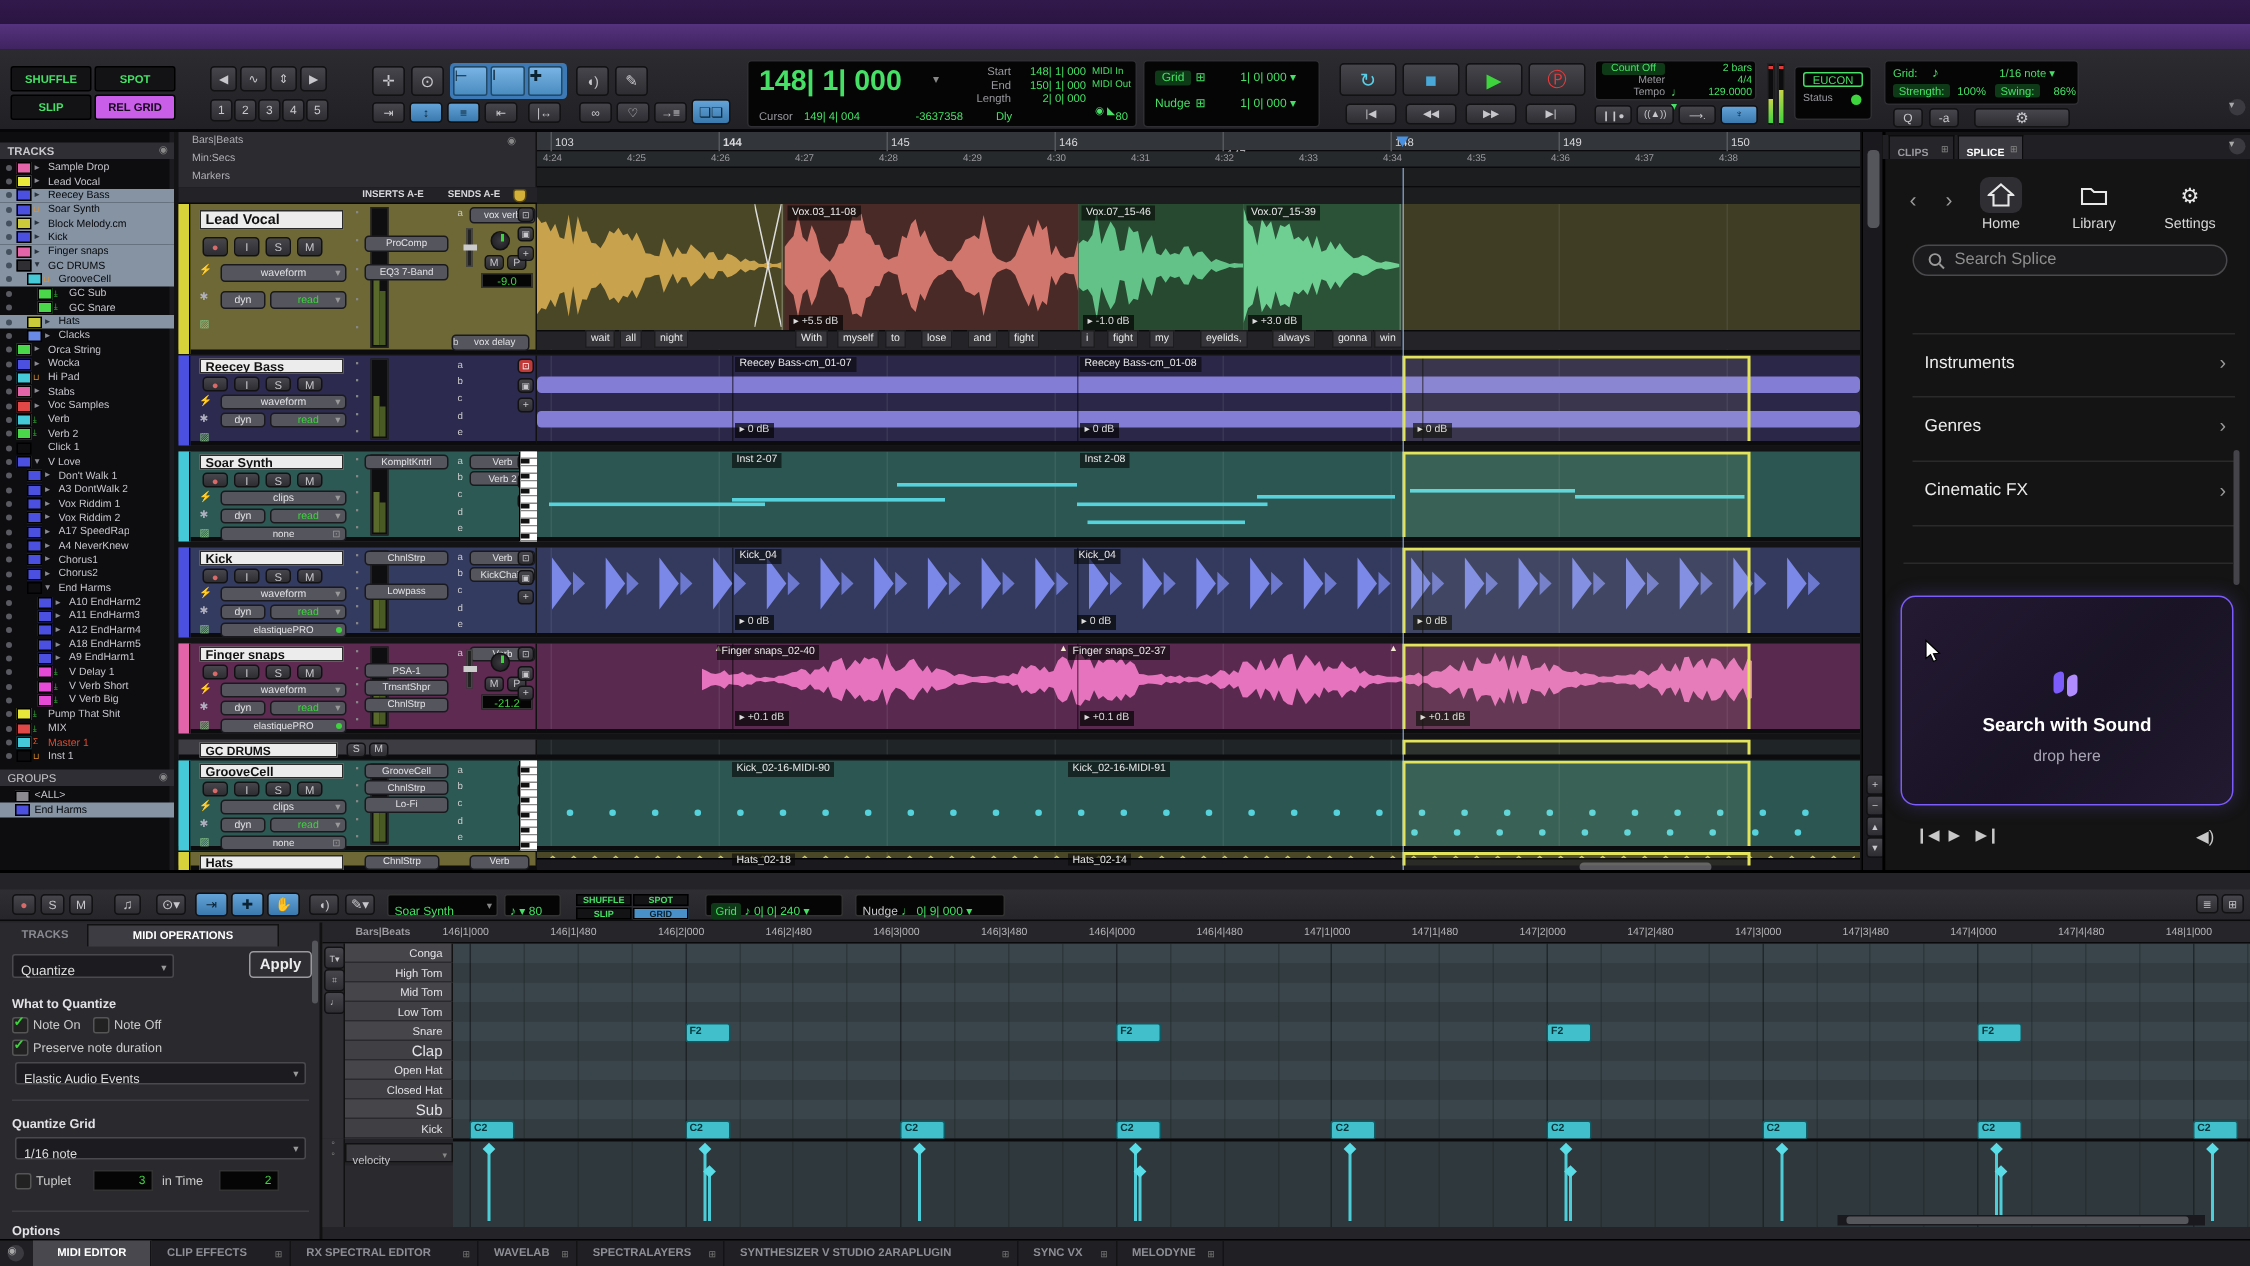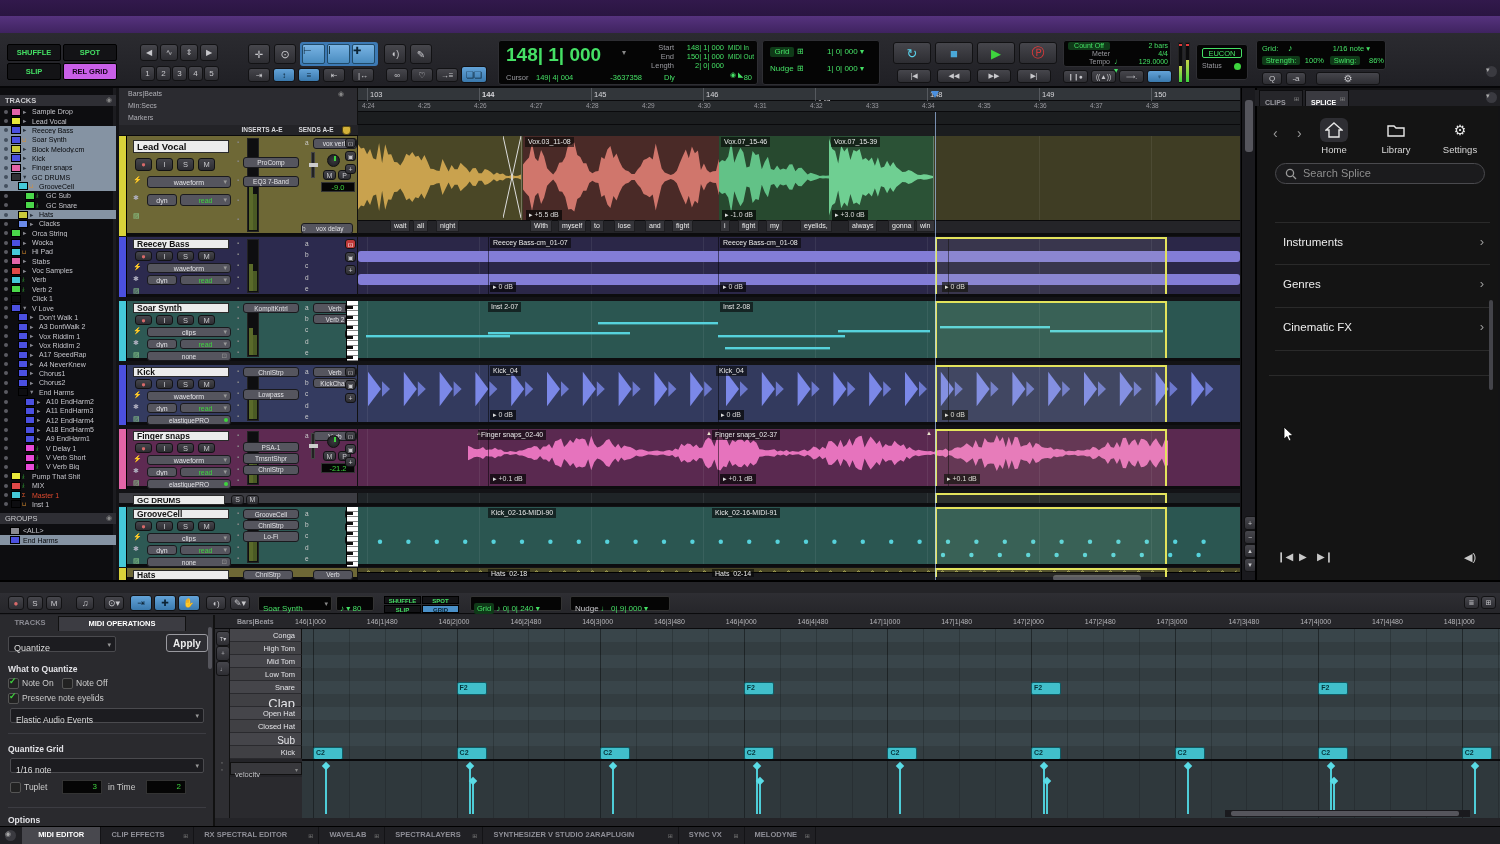--- a/index.html
+++ b/index.html
@@ -1577,20 +1577,28 @@
     <div class="a " style="left:1275px;top:265px;width:215px;height:43px;border-bottom:1px solid #2a2a2a;">
       <span style="position:absolute;left:8px;top:13px;font-size:11.5px;color:#ececec">Genres</span>
       <span style="position:absolute;right:6px;top:11px;color:#9a9a9a;font-size:13px">›</span>
     </div>
     <div class="a " style="left:1275px;top:308px;width:215px;height:43px;border-bottom:1px solid #2a2a2a;">
       <span style="position:absolute;left:8px;top:13px;font-size:11.5px;color:#ececec">Cinematic FX</span>
       <span style="position:absolute;right:6px;top:11px;color:#9a9a9a;font-size:13px">›</span>
     </div>
     <div class="a " style="left:1489px;top:300px;width:4px;height:90px;background:#44444a;border-radius:2px;"></div>
     <div class="a " style="left:1269px;top:375px;width:220px;height:1px;background:#2a2a2a;"></div>
+    <div class="a " style="left:1267px;top:397px;width:222px;height:140px;background:linear-gradient(135deg,#241a33,#191325 55%,#221a30);border:1.5px solid #7c5cfa;border-radius:10px;box-shadow:0 0 12px rgba(124,92,250,.25);">
+      <div style="position:absolute;left:50%;top:48px;transform:translateX(-50%);width:20px;height:20px">
+       <div style="position:absolute;left:1px;top:2px;width:7px;height:14px;background:#7c5cfa;border-radius:3px;transform:skewY(-18deg)"></div>
+       <div style="position:absolute;left:10px;top:4px;width:7px;height:14px;background:#b18cff;border-radius:3px;transform:skewY(-18deg)"></div>
+     </div>
+     <div style="position:absolute;left:0;right:0;top:78px;text-align:center;font-size:12.5px;font-weight:bold;color:#fff">Search with Sound</div>
+     <div style="position:absolute;left:0;right:0;top:100px;text-align:center;font-size:10.5px;color:#a8a4b4">drop here</div>
+    </div>
     <div class="a " style="left:1283px;top:426px;width:12px;height:16px;z-index:99;"><svg width="12" height="16">
         <path d="M1 1 L1 13 L4 10.5 L6 15 L8 14 L6 9.8 L10 9.5 Z" fill="#fff" stroke="#000" stroke-width="0.8"></path>
       </svg></div>
     <div class="a " style="left:1277px;top:551px;width:18px;height:16px;color:#c8c8c8;font-size:10px;">❙◀</div>
     <div class="a " style="left:1299px;top:551px;width:18px;height:16px;color:#c8c8c8;font-size:10px;">▶</div>
     <div class="a " style="left:1317px;top:551px;width:18px;height:16px;color:#c8c8c8;font-size:10px;">▶❙</div>
     <div class="a " style="left:1464px;top:551px;width:20px;height:16px;color:#c8c8c8;font-size:11px;">◀)</div>
     <div class="a " style="left:0px;top:580px;width:1500px;height:246px;background:#242428;border-top:2px solid #000;"></div>
     <div class="a " style="left:0px;top:593px;width:1500px;height:21px;background:linear-gradient(#2e2e33,#26262a);border-bottom:1px solid #0a0a0c;"></div>
     <div class="a btn" style="left:8px;top:596px;width:16px;height:14px;font-size:8px;">
@@ -1664,21 +1672,21 @@
       <span style="position:absolute;left:14px;top:0;font-size:8.5px;color:#ccc">Note On</span>
     </div>
     <div class="a " style="left:62px;top:678px;width:70px;height:11px;">
       <span style="position:absolute;left:0px;top:0px;width:9px;height:9px;background:#222;border:1px solid #555;border-radius:2px;"></span>
       <span style="position:absolute;left:14px;top:0;font-size:8.5px;color:#ccc">Note Off</span>
     </div>
     <div class="a " style="left:8px;top:693px;width:150px;height:11px;">
       <span style="position:absolute;left:0px;top:0px;width:9px;height:9px;background:#222;border:1px solid #555;border-radius:2px;">
         <span style="position:absolute;left:0px;top:-3px;color:#3ed43e;font-size:9px;font-weight:bold">✓</span>
       </span>
-      <span style="position:absolute;left:14px;top:0;font-size:8.5px;color:#ccc">Preserve note eyelids</span>
+      <span style="position:absolute;left:14px;top:0;font-size:8.5px;color:#ccc">Preserve note duration</span>
     </div>
     <div class="a " style="left:10px;top:708px;width:194px;height:15px;background:#1c1c20;border:1px solid #4a4a4e;border-radius:2px;"><span style="font-size:8.5px;color:#ddd;line-height:14px;padding-left:5px">Elastic Audio Events</span><span style="position:absolute;right:4px;top:3px;color:#999;font-size:7px">▾</span></div>
     <div class="a " style="left:8px;top:733px;width:198px;height:1px;background:#3c3c42;"></div>
     <div class="a " style="left:8px;top:744px;width:120px;height:10px;font-size:8.5px;font-weight:bold;color:#e2e2e6;">Quantize Grid</div>
     <div class="a " style="left:10px;top:758px;width:194px;height:15px;background:#1c1c20;border:1px solid #4a4a4e;border-radius:2px;"><span style="font-size:8.5px;color:#ddd;line-height:14px;padding-left:5px">1/16 note</span><span style="position:absolute;right:4px;top:3px;color:#999;font-size:7px">▾</span></div>
     <div class="a " style="left:10px;top:780px;width:200px;height:14px;">
       <span style="position:absolute;left:0px;top:2px;width:9px;height:9px;background:#222;border:1px solid #555;border-radius:2px;"></span>
       <span style="position:absolute;left:14px;top:2px;font-size:8.5px;color:#ccc">Tuplet</span>
       <span style="position:absolute;left:52px;top:0;width:38px;height:12px;background:#050505;border:1px solid #333">
         <span style="position:absolute;right:4px;top:1px;font-size:8px;color:#3ed43e">3</span>
@@ -1730,21 +1738,21 @@
     <div class="a " style="left:230px;top:655px;width:72px;height:13px;background:#45454a;border-bottom:1px solid #2a2a2e;border-right:1px solid #111;">
       <span style="position:absolute;right:6px;top:2px;font-size:7.5px;color:#e4e4e8">Mid Tom</span>
     </div>
     <div class="a " style="left:230px;top:668px;width:72px;height:13px;background:#404044;border-bottom:1px solid #2a2a2e;border-right:1px solid #111;">
       <span style="position:absolute;right:6px;top:2px;font-size:7.5px;color:#e4e4e8">Low Tom</span>
     </div>
     <div class="a " style="left:230px;top:681px;width:72px;height:13px;background:#45454a;border-bottom:1px solid #2a2a2e;border-right:1px solid #111;">
       <span style="position:absolute;right:6px;top:2px;font-size:7.5px;color:#e4e4e8">Snare</span>
     </div>
     <div class="a " style="left:230px;top:694px;width:72px;height:13px;background:#404044;border-bottom:1px solid #2a2a2e;border-right:1px solid #111;">
-      <span style="position:absolute;right:6px;top:2px;font-size:13px;color:#e4e4e8">Clap</span>
+      <span style="position:absolute;right:6px;top:2px;font-size:10px;color:#e4e4e8">Clap</span>
     </div>
     <div class="a " style="left:230px;top:707px;width:72px;height:13px;background:#45454a;border-bottom:1px solid #2a2a2e;border-right:1px solid #111;">
       <span style="position:absolute;right:6px;top:2px;font-size:7.5px;color:#e4e4e8">Open Hat</span>
     </div>
     <div class="a " style="left:230px;top:720px;width:72px;height:13px;background:#404044;border-bottom:1px solid #2a2a2e;border-right:1px solid #111;">
       <span style="position:absolute;right:6px;top:2px;font-size:7.5px;color:#e4e4e8">Closed Hat</span>
     </div>
     <div class="a " style="left:230px;top:733px;width:72px;height:13px;background:#45454a;border-bottom:1px solid #2a2a2e;border-right:1px solid #111;">
       <span style="position:absolute;right:6px;top:2px;font-size:10px;color:#e4e4e8">Sub</span>
     </div>

